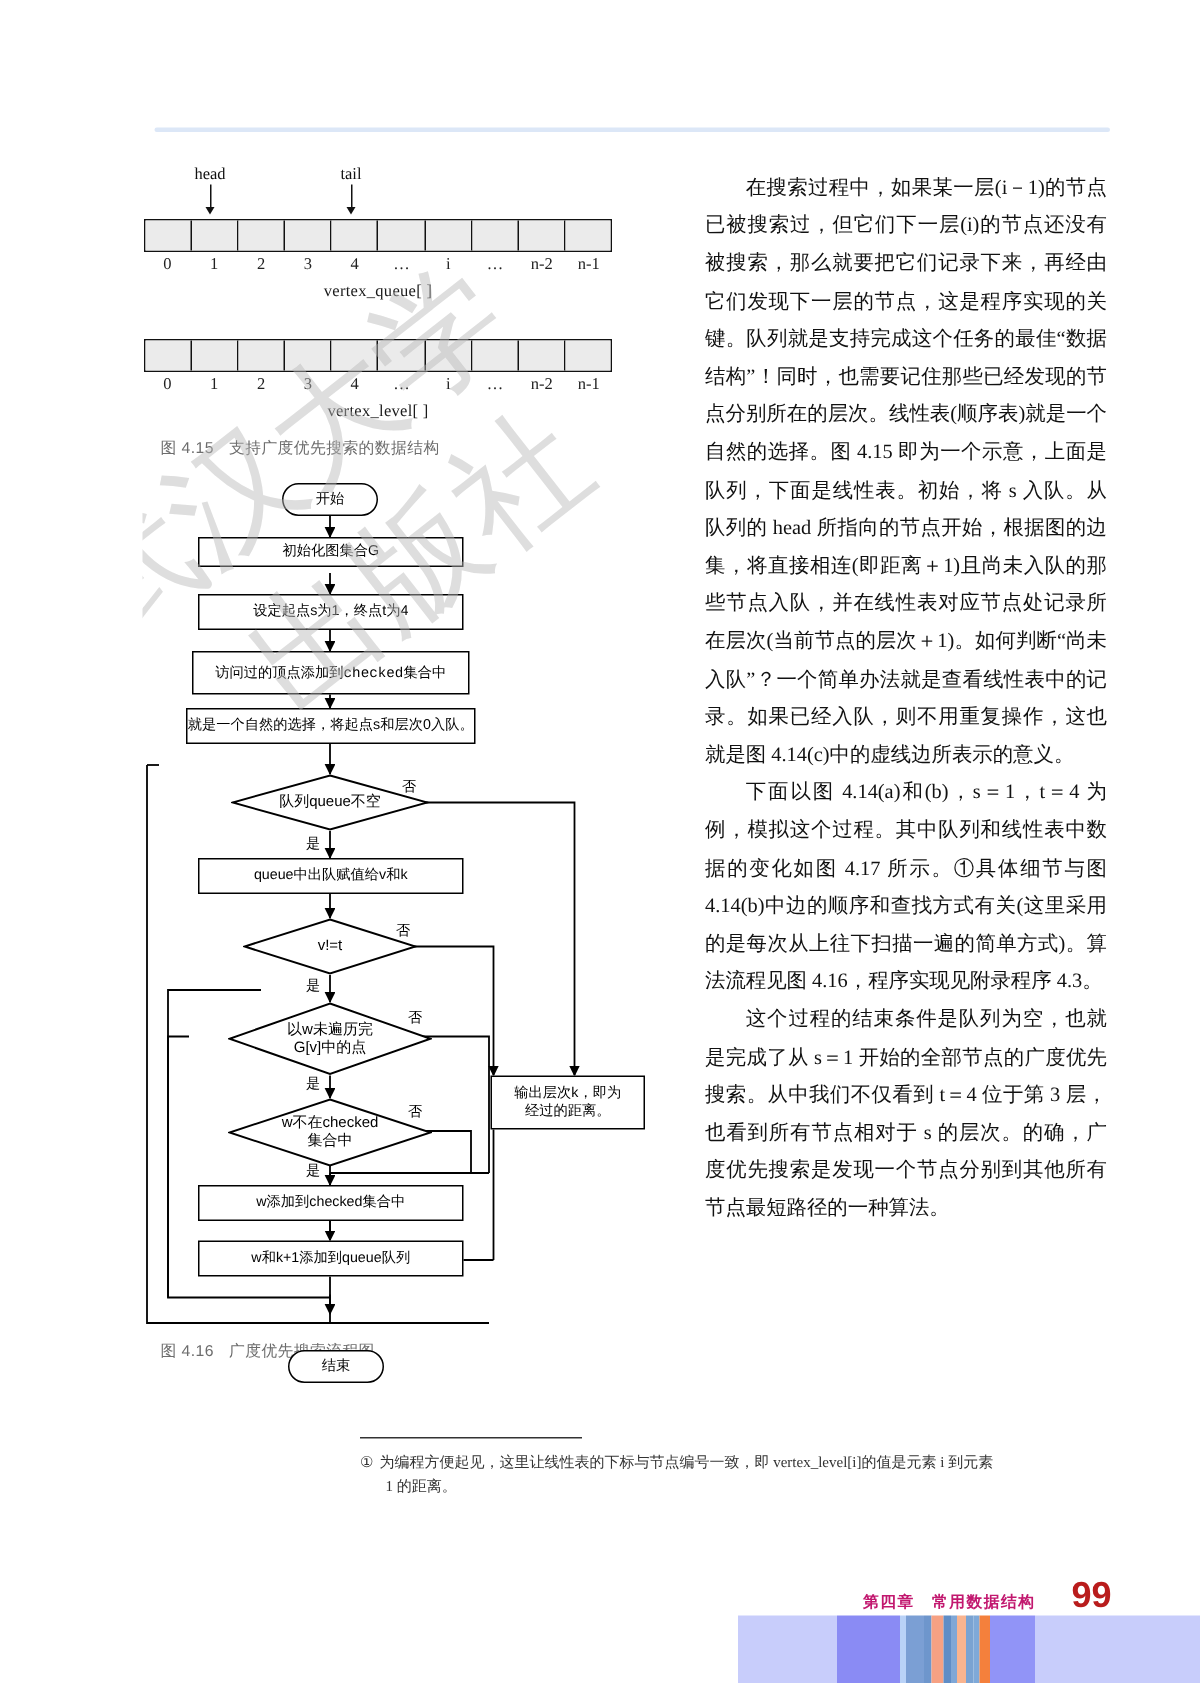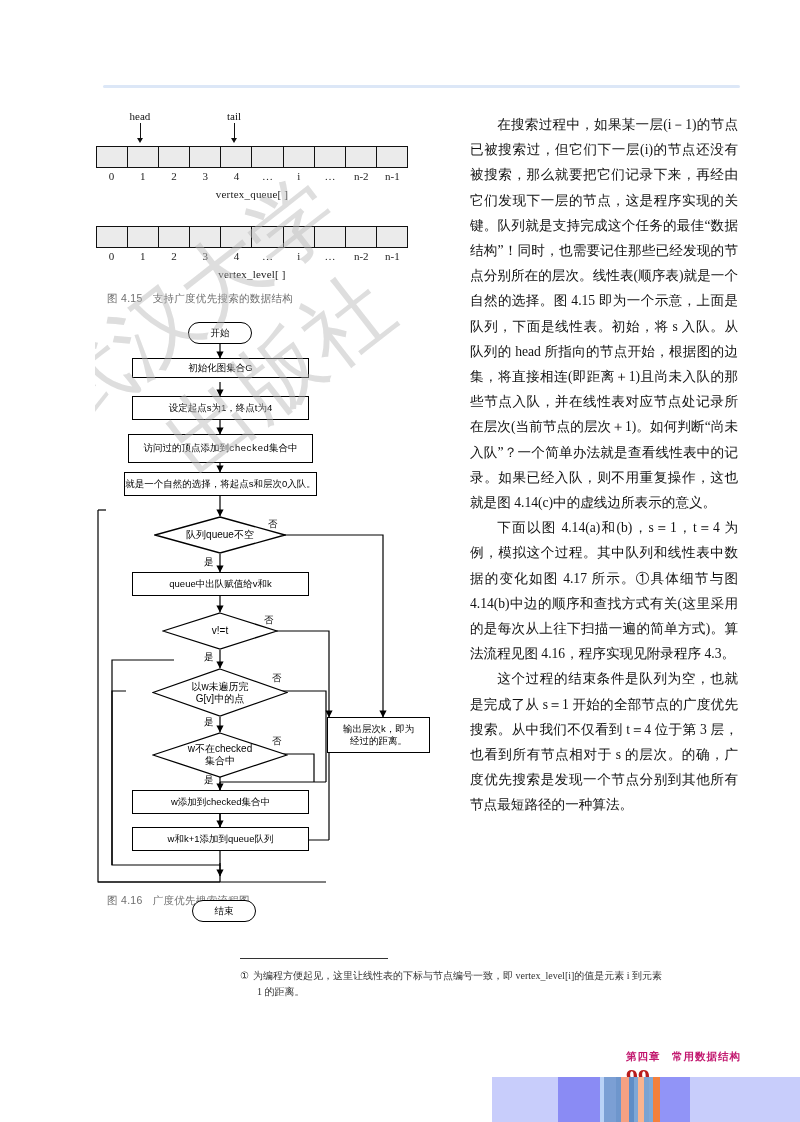--- a/index.html
+++ b/index.html
@@ -69,21 +69,21 @@
 
   
   .fn-rule{position:absolute;left:240px;top:958px;width:148px;height:1px;background:#333;}
   .footnote{position:absolute;left:240px;top:968px;width:500px;font-size:10px;
     line-height:16px;color:#333;font-family:"Liberation Serif",serif;}
   .footnote .mark{margin-right:4px;}
   .footnote .ind{display:block;margin-left:17px;}
 
   
   .footer-txt{position:absolute;right:59px;top:1050px;display:flex;align-items:baseline;
-    font-family:Liberation Serif, serif;flex-direction:column;}
+    gap:24px;font-family:Liberation Sans, sans-serif;}
   .footer-chap{font-size:10.5px;color:#c2186f;letter-spacing:1px;font-weight:bold;}
   .footer-pg{font-size:24px;color:#b91c1c;font-weight:bold;}
   .footer-bars{position:absolute;left:492px;top:1077px;width:308px;height:45px;display:flex;}
   .footer-bars i{display:block;height:100%;}
 </style>
 </head>
 <body>
 
 <div class="page">
 

